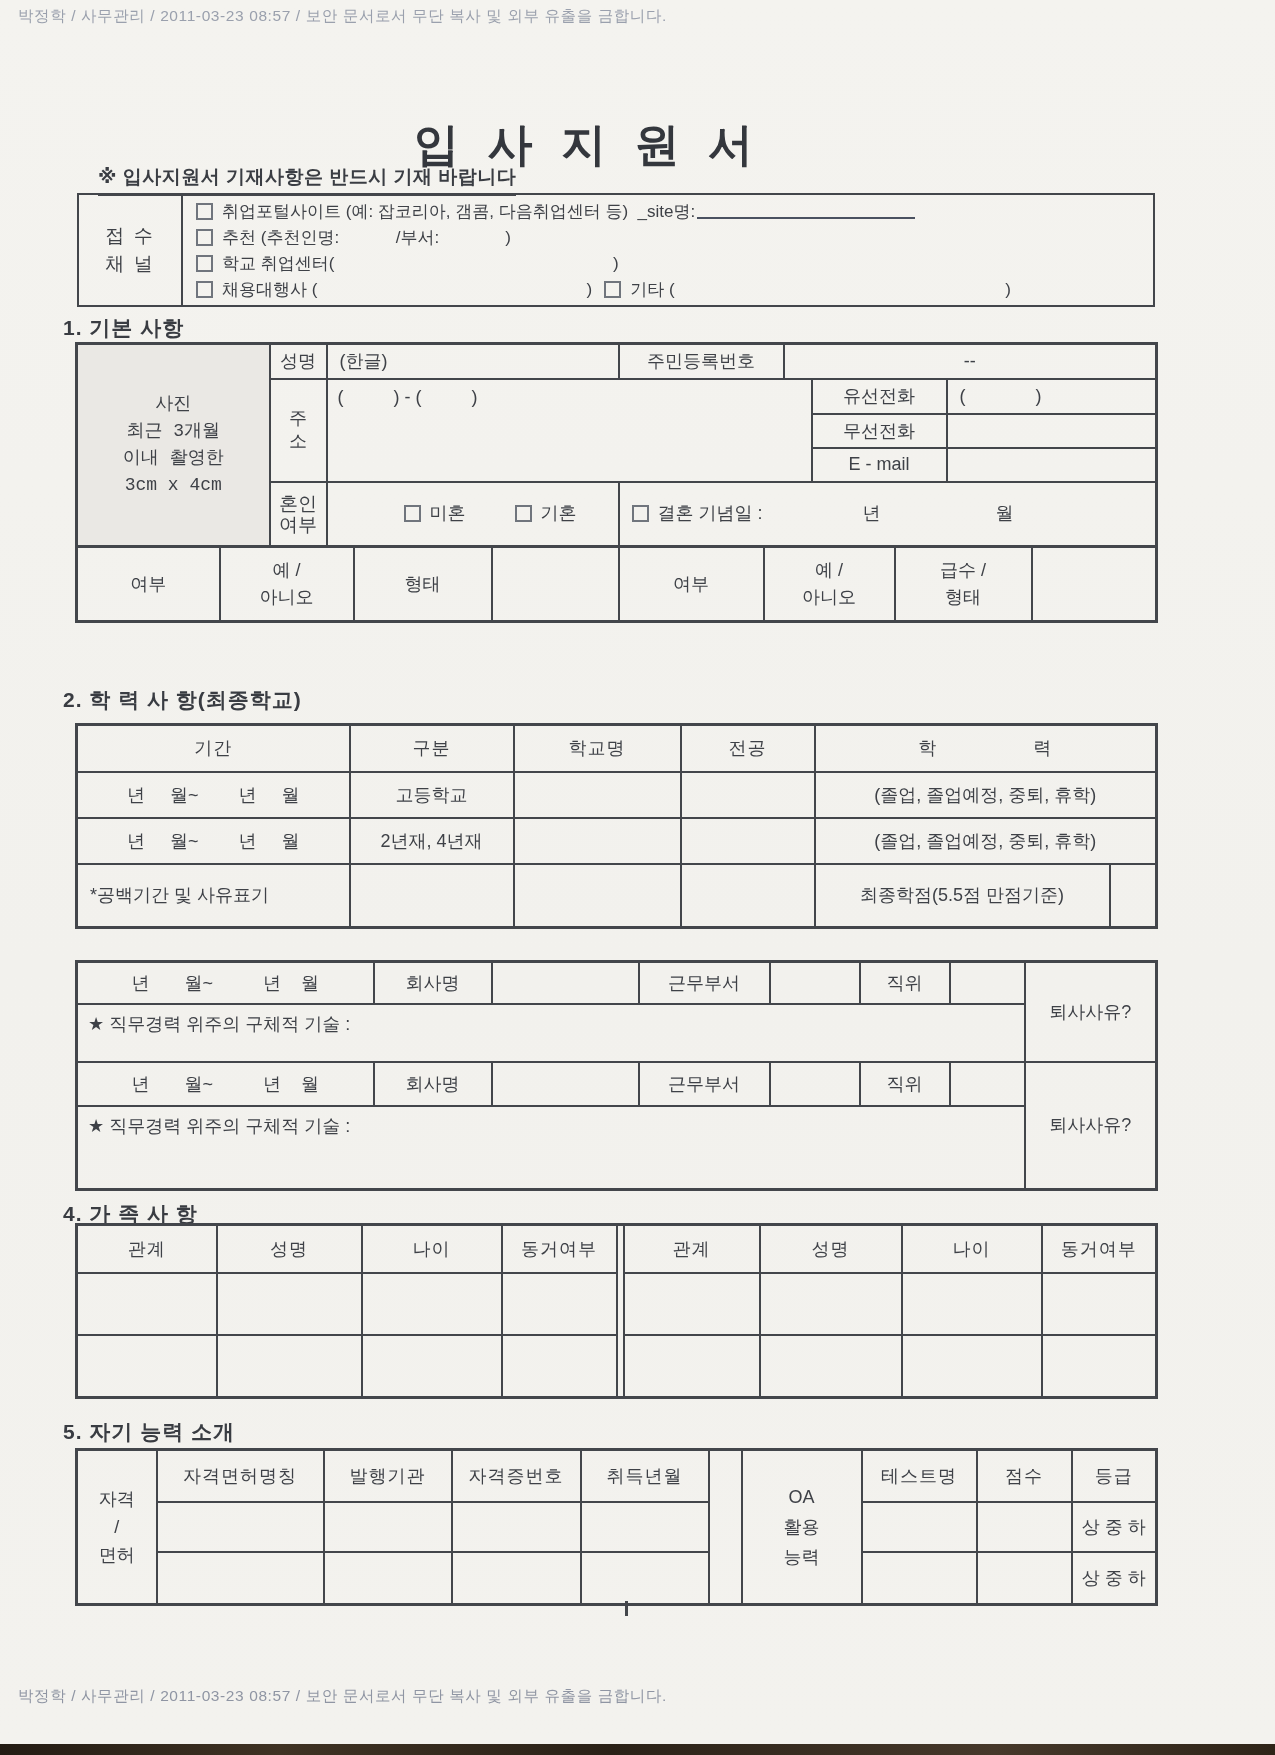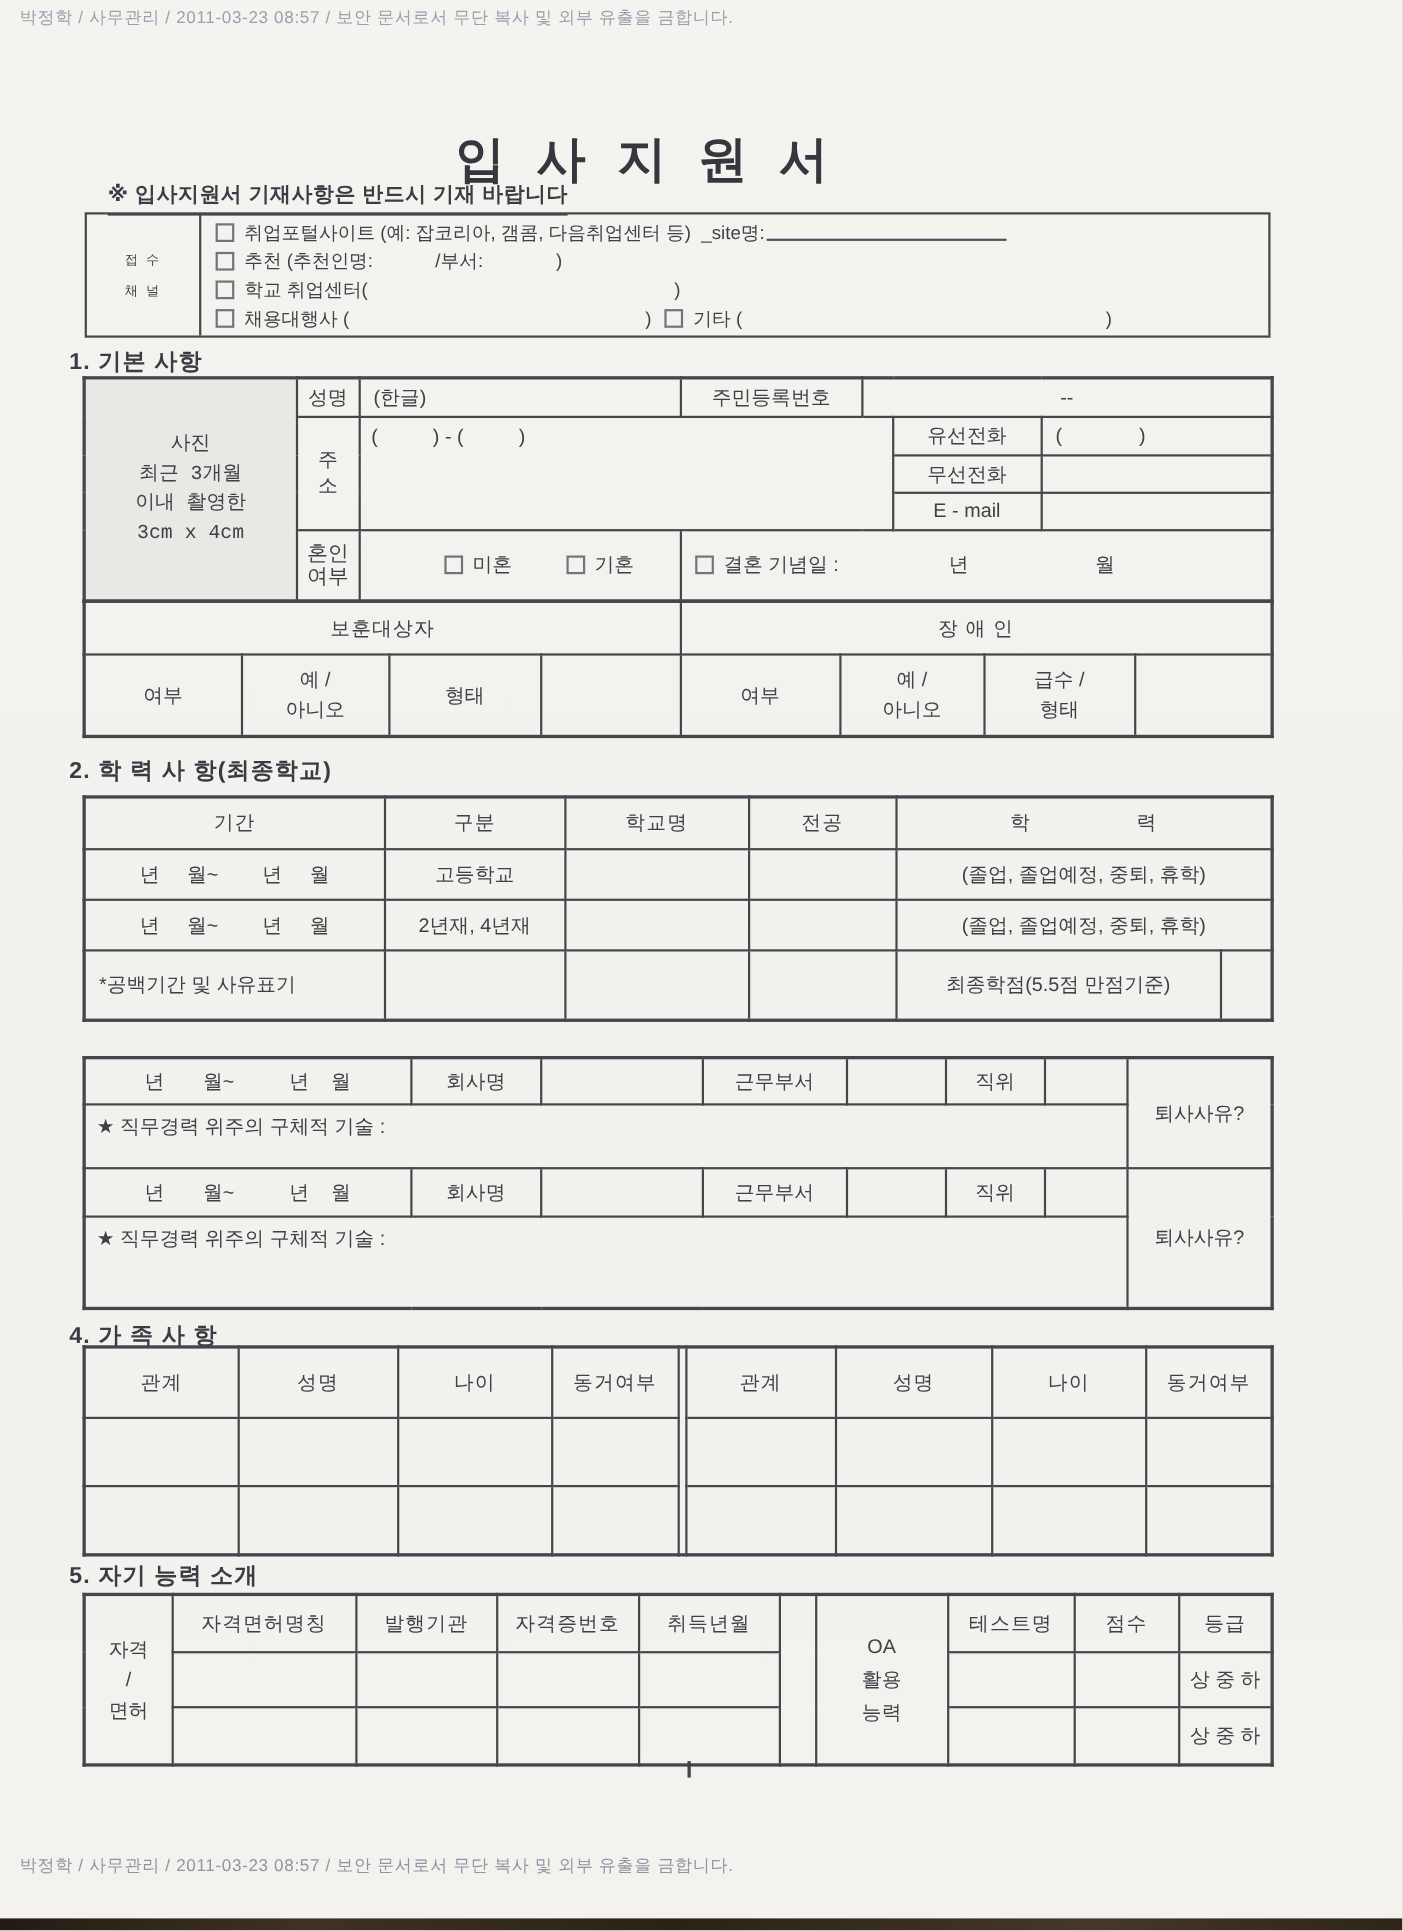--- a/index.html
+++ b/index.html
@@ -7,21 +7,21 @@
         background:linear-gradient(180deg,#f4f3ef 0%,#f2f1ed 55%,#f3f2ee 100%);
         font-family:"Liberation Sans","DejaVu Sans",sans-serif;color:#3e4147;overflow:hidden;}
   .wm{position:absolute;left:18px;font-size:15.5px;letter-spacing:0.6px;font-weight:500;}
   .wm-top{top:6px;color:#9aa0ad;}
   .wm-bottom{top:1686px;color:#8f95a3;}
   .title{position:absolute;left:414px;top:115px;font-size:45px;font-weight:600;letter-spacing:8px;color:#34373d;}
   .note{position:absolute;left:98px;top:164px;font-size:19px;font-weight:700;color:#3a3d43;
         padding-bottom:4px;border-bottom:2.5px solid #43464b;letter-spacing:0.5px;}
   .channel{position:absolute;left:77px;top:193px;width:1074px;height:110px;border:2.5px solid #43464b;display:flex;}
   .channel-label{width:102px;border-right:2.5px solid #43464b;display:flex;align-items:center;justify-content:center;
-        font-size:12px;line-height:28px;white-space:pre-line;text-align:center;letter-spacing:2px;}
+        font-size:19px;line-height:28px;white-space:pre-line;text-align:center;letter-spacing:2px;}
   .channel-body{flex:1;padding:3px 0 3px 13px;display:flex;flex-direction:column;justify-content:space-around;}
   .ch-line{font-size:17px;display:flex;align-items:center;white-space:pre;}
   .cb{display:inline-block;width:13px;height:13px;border:2px solid #70757d;margin-right:9px;flex:none;background:transparent;}
   .pre{white-space:pre;}
   .prelines{white-space:pre-line;}
   .site-line{display:inline-block;width:218px;border-bottom:2px solid #4a5160;height:13px;margin-left:2px;}
   .sec-h{position:absolute;left:63px;font-size:21px;font-weight:700;color:#393c42;letter-spacing:1px;}
   table.f{position:absolute;left:75px;border-collapse:collapse;table-layout:fixed;width:1080px;border:3px solid #43464b;}
   .f td{border:2px solid #43464b;font-size:18px;color:#3e4147;text-align:center;vertical-align:middle;padding:0;overflow:hidden;}
   .f td.tl{text-align:left;vertical-align:top;padding:7px 10px;}
@@ -138,24 +138,20 @@
         <col style="width:143px">
         <col style="width:134px">
         <col style="width:138px">
         <col style="width:127px">
         <col style="width:145px">
         <col style="width:131px">
         <col style="width:137px">
         <col style="width:125px">
       </colgroup>
     <tbody>
-        <tr style="height:48px">
-      <td colspan="4" class="hdr">보훈대상자</td>
-      <td colspan="4" class="hdr">장 애 인</td>
-    </tr>
     <tr style="height:75px">
       <td>여부</td>
       <td class="yn prelines">예  /
 아니오</td>
       <td>형태</td>
       <td></td>
       <td>여부</td>
       <td class="yn prelines">예  /
 아니오</td>
       <td class="yn prelines">급수  /
@@ -259,21 +255,21 @@
         <col style="width:145px">
         <col style="width:140px">
         <col style="width:115px">
         <col style="width:7px">
         <col style="width:136px">
         <col style="width:142px">
         <col style="width:140px">
         <col style="width:115px">
       </colgroup>
     <tbody>
-        <tr style="height:64px">
+        <tr style="height:48px">
       <td class="hdr">관계</td>
       <td class="hdr">성명</td>
       <td class="hdr">나이</td>
       <td class="hdr">동거여부</td>
       <td rowspan="3"></td>
       <td class="hdr">관계</td>
       <td class="hdr">성명</td>
       <td class="hdr">나이</td>
       <td class="hdr">동거여부</td>
     </tr>

